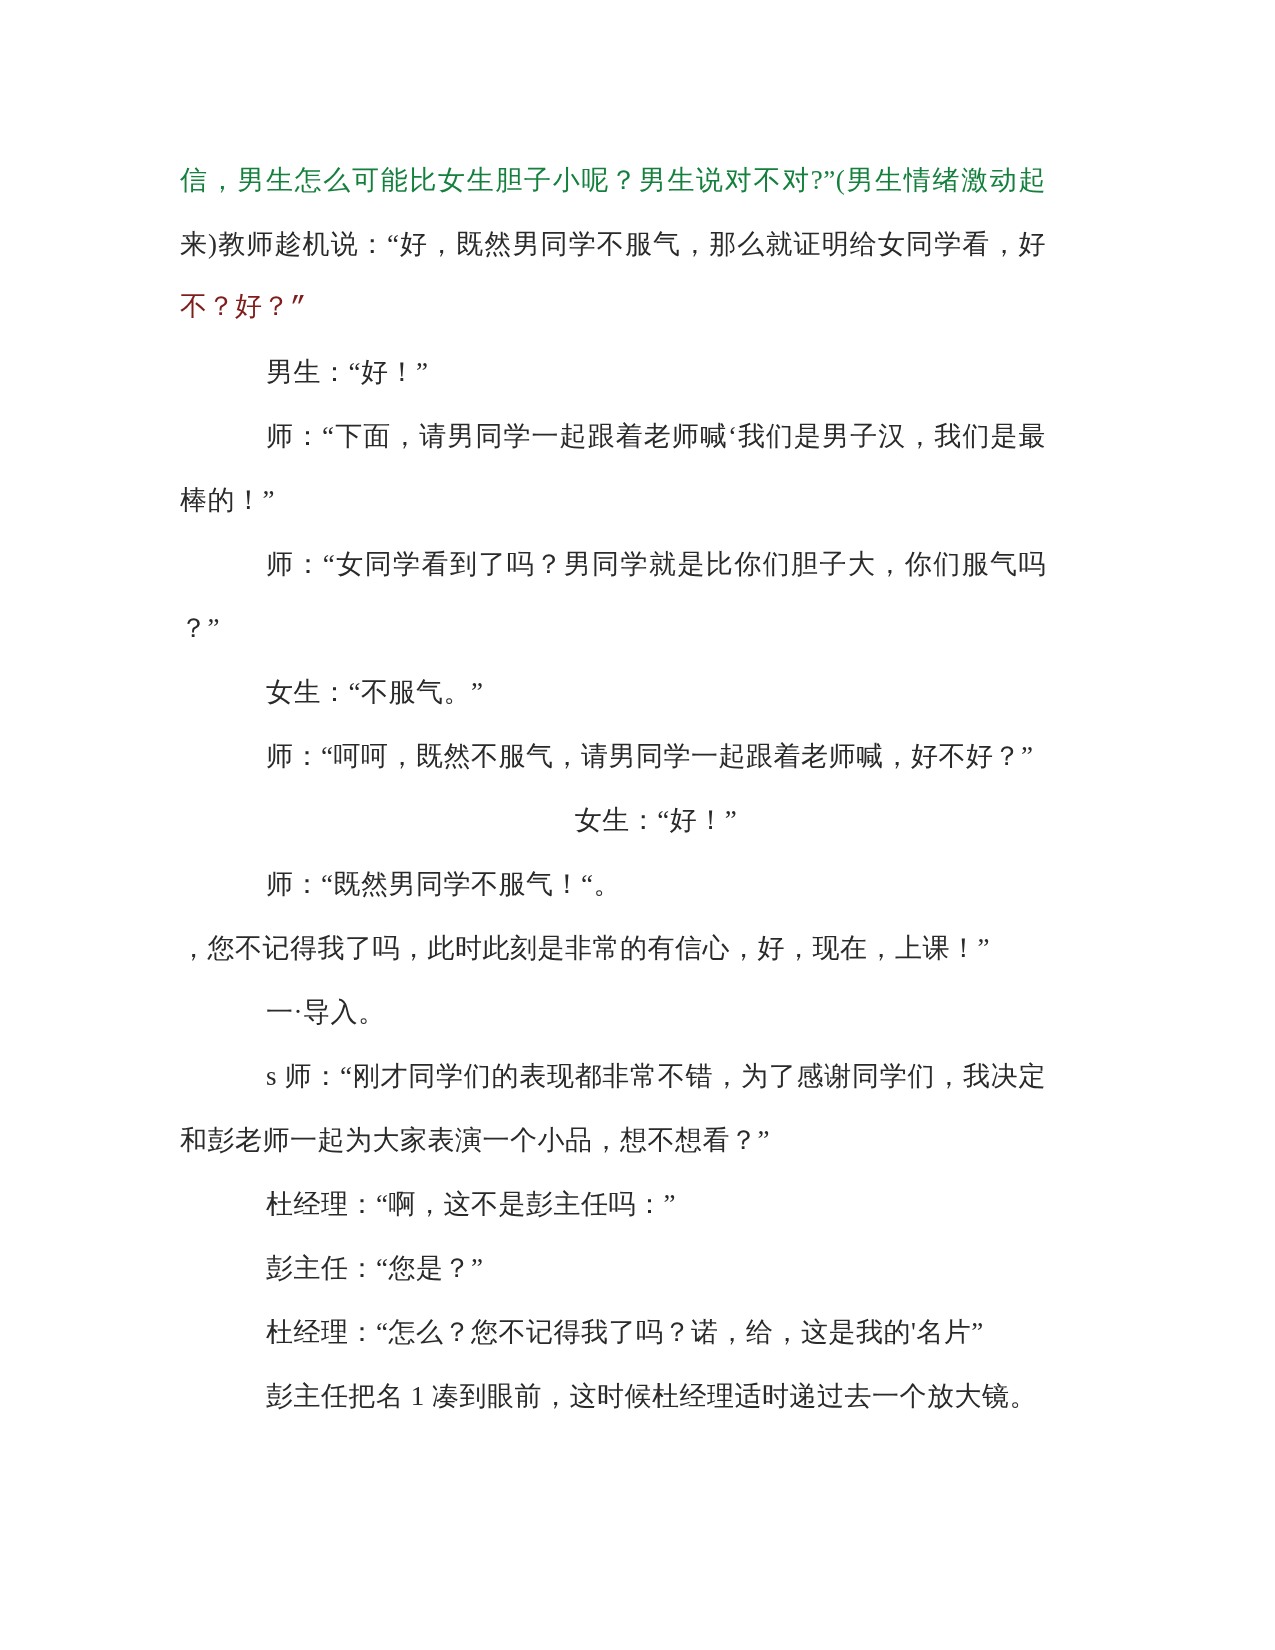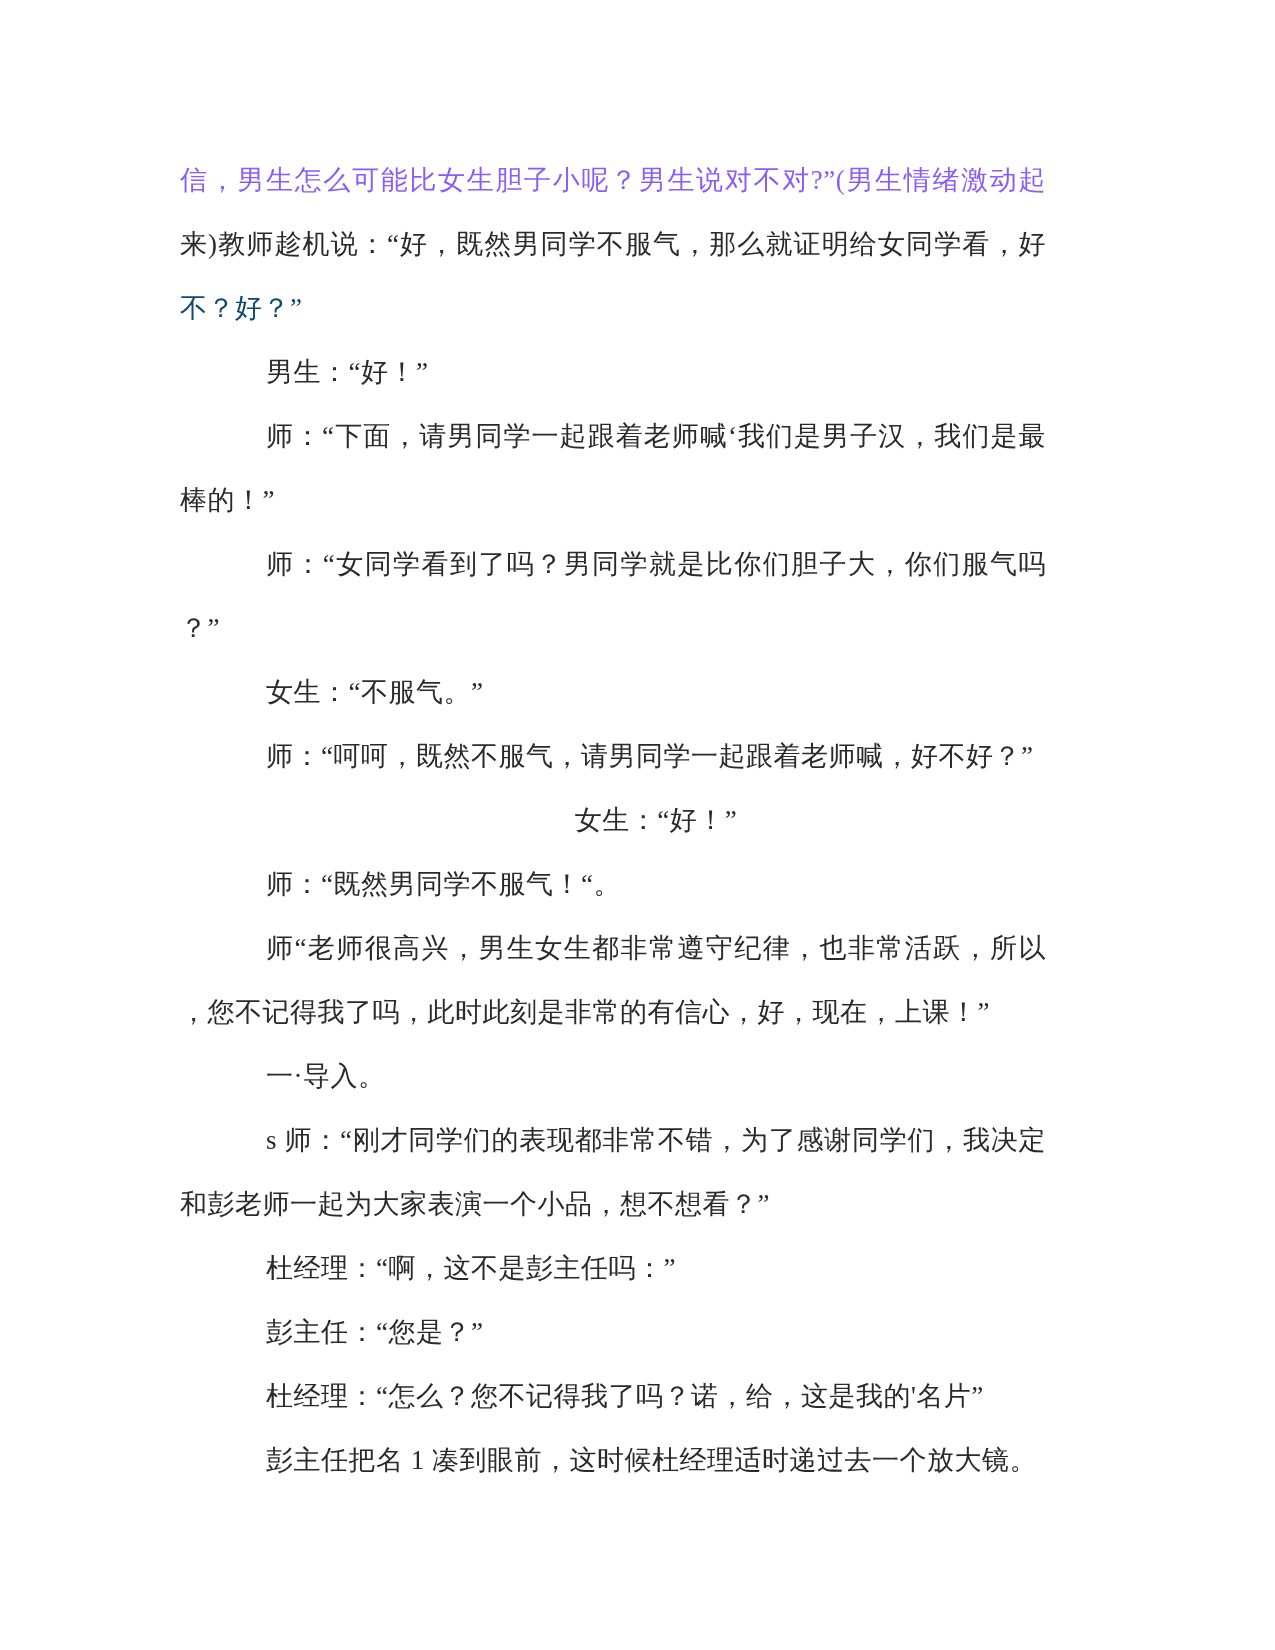--- a/index.html
+++ b/index.html
@@ -44,33 +44,32 @@
     text-align: justify;
     text-align-last: justify;
     text-justify: inter-character;
   }
 </style>
 </head>
 <body style="background: rgb(255, 255, 255);">
 
 <div class="page">
   <div class="text-block">
-    <div class="line justify" style="color: #8b5cf6; font-family: Liberation Serif, serif;">信，男生怎么可能比女生胆子小呢？男生说对不对?”(男生情绪激动起</div>
+    <div class="line justify" style="color: #15803d; font-family: Liberation Serif, serif;">信，男生怎么可能比女生胆子小呢？男生说对不对?”(男生情绪激动起</div>
     <div class="line justify" style="color: rgb(42, 42, 42);">来)教师趁机说：“好，既然男同学不服气，那么就证明给女同学看，好</div>
-    <div class="line" style="color: #0c4a6e;">不？好？”</div>
+    <div class="line" style="color: #7f1d1d; font-family: Liberation Mono, monospace;">不？好？”</div>
     <div class="line indent" style="color: rgb(42, 42, 42);">男生：“好！”</div>
     <div class="line indent justify" style="color: rgb(42, 42, 42);">师：“下面，请男同学一起跟着老师喊‘我们是男子汉，我们是最</div>
     <div class="line" style="color: rgb(42, 42, 42);">棒的！”</div>
     <div class="line indent justify" style="color: rgb(42, 42, 42);">师：“女同学看到了吗？男同学就是比你们胆子大，你们服气吗</div>
     <div class="line" style="color: rgb(42, 42, 42);">？”</div>
     <div class="line indent" style="color: rgb(42, 42, 42);">女生：“不服气。”</div>
     <div class="line indent" style="color: rgb(42, 42, 42);">师：“呵呵，既然不服气，请男同学一起跟着老师喊，好不好？”</div>
     <div class="line indent" style="color: rgb(42, 42, 42); text-align: center;">女生：“好！”</div>
     <div class="line indent" style="color: rgb(42, 42, 42);">师：“既然男同学不服气！“。</div>
-    <div class="line indent justify" style="color: rgb(42, 42, 42);">师“老师很高兴，男生女生都非常遵守纪律，也非常活跃，所以</div>
     <div class="line" style="color: rgb(42, 42, 42);">，您不记得我了吗，此时此刻是非常的有信心，好，现在，上课！”</div>
     <div class="line indent" style="color: rgb(42, 42, 42);">一·导入。</div>
     <div class="line indent justify" style="color: rgb(42, 42, 42);">s 师：“刚才同学们的表现都非常不错，为了感谢同学们，我决定</div>
     <div class="line" style="color: rgb(42, 42, 42);">和彭老师一起为大家表演一个小品，想不想看？”</div>
     <div class="line indent" style="color: rgb(42, 42, 42);">杜经理：“啊，这不是彭主任吗：”</div>
     <div class="line indent" style="color: rgb(42, 42, 42);">彭主任：“您是？”</div>
     <div class="line indent" style="color: rgb(42, 42, 42);">杜经理：“怎么？您不记得我了吗？诺，给，这是我的'名片”</div>
     <div class="line indent" style="color: rgb(42, 42, 42);">彭主任把名 1 凑到眼前，这时候杜经理适时递过去一个放大镜。</div>
   </div>
 </div>

